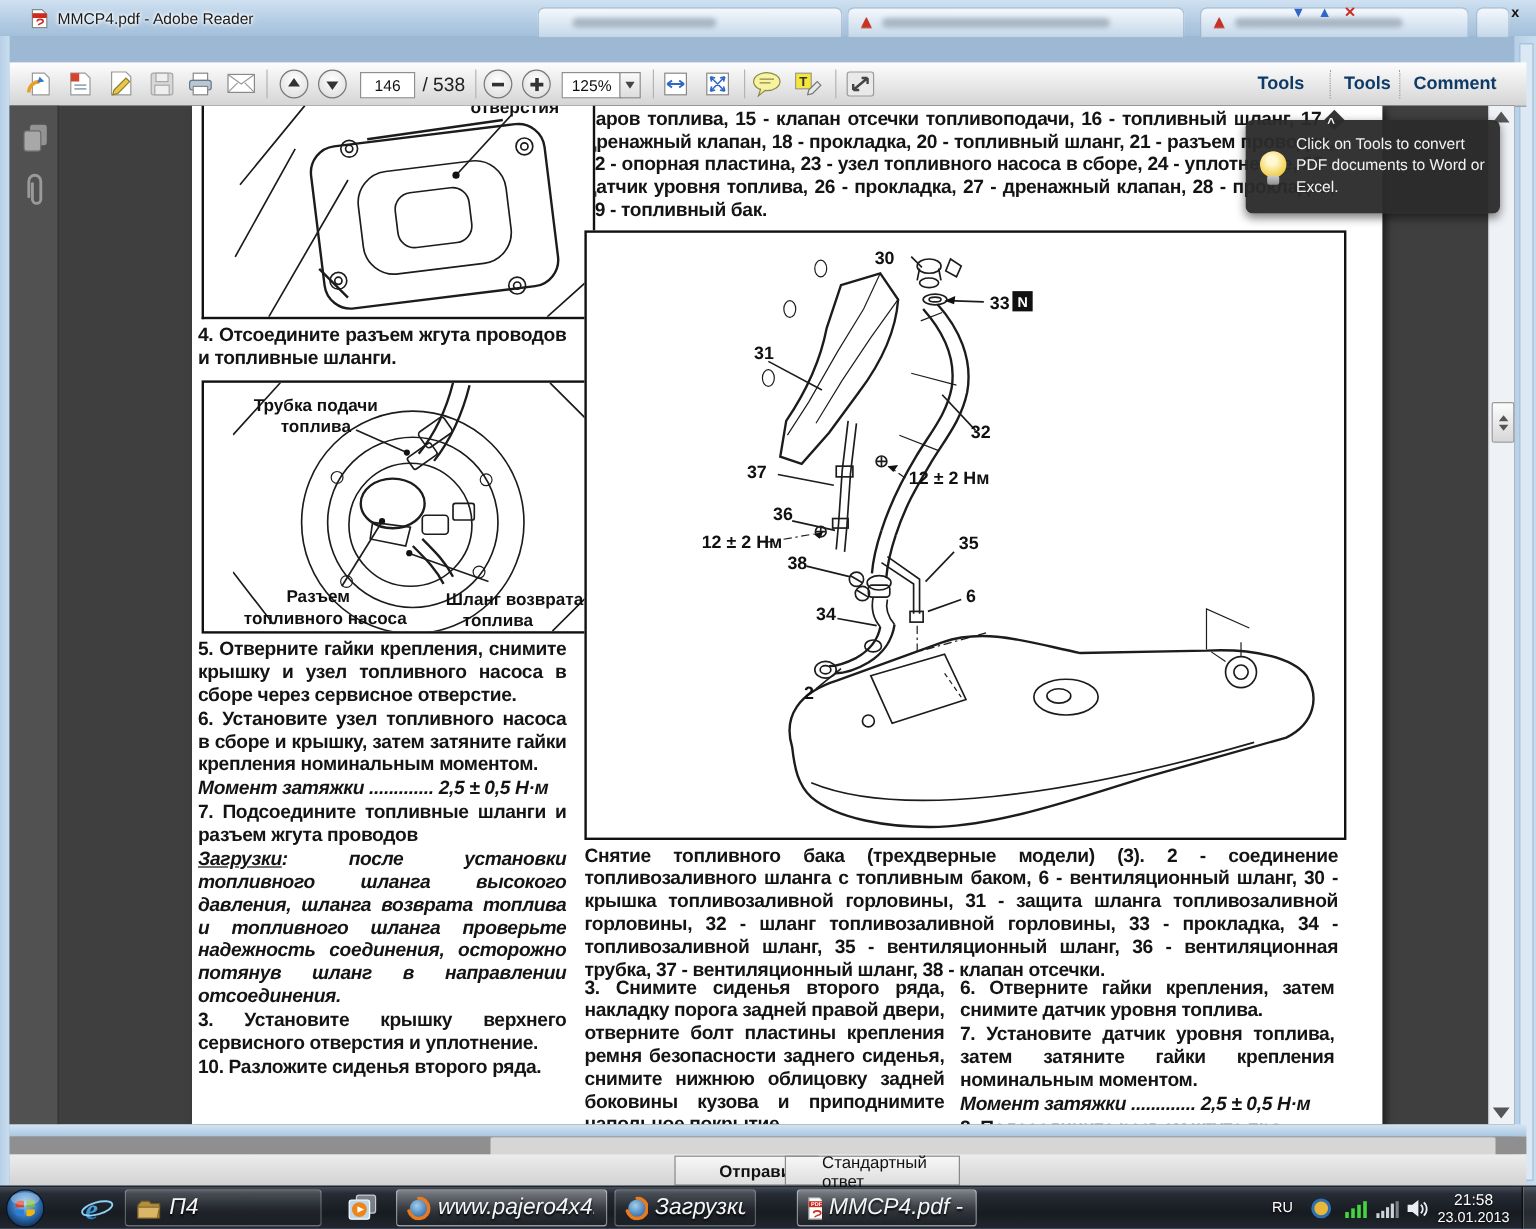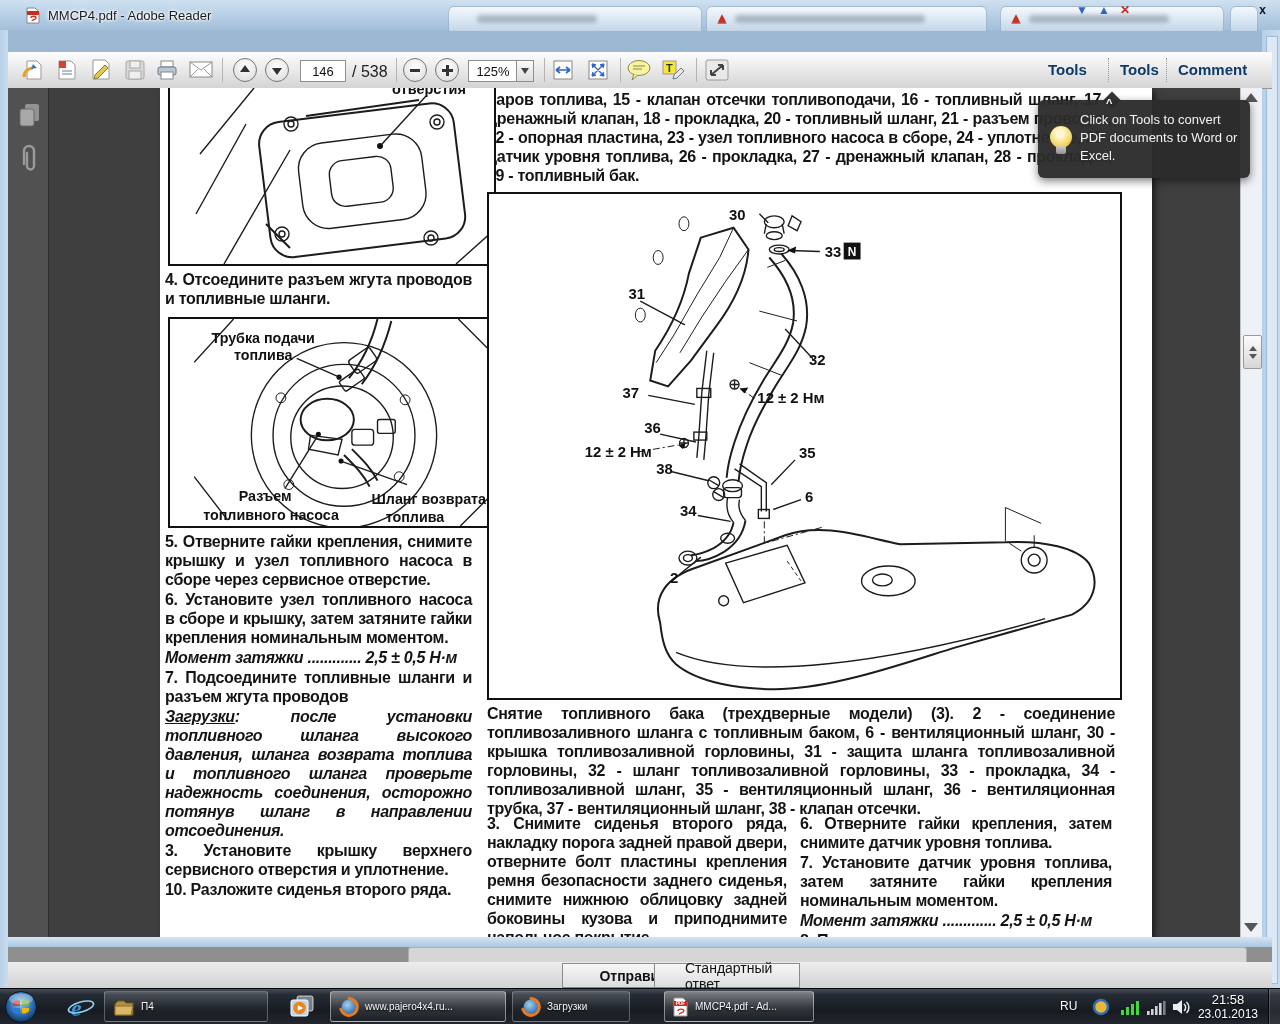--- a/index.html
+++ b/index.html
@@ -104,22 +104,22 @@
   
   .taskbar{left:0;top:988px;width:1280px;height:36px;z-index:40;
     background:linear-gradient(180deg,#454d58 0%,#262c35 16%,#171b21 60%,#232831 100%);
     border-top:1px solid #05070a;}
   .task-btn{position:absolute;top:2px;height:31px;border-radius:3px;
     background:linear-gradient(180deg,rgba(255,255,255,.18),rgba(255,255,255,.05) 50%,rgba(0,0,0,.12));
     border:1px solid rgba(255,255,255,.28);display:flex;align-items:center;
     gap:6px;padding:0 8px;box-sizing:border-box;}
   .task-btn.active{background:linear-gradient(180deg,rgba(255,255,255,.38),rgba(255,255,255,.14) 50%,rgba(0,0,0,.08));
     border-color:rgba(255,255,255,.45);}
-  .task-label{font-size:10px;color:#f4f6f8;text-shadow:0 1px 2px #000;white-space:nowrap;
-    overflow:hidden;}
+  .task-label{font-size:19px;color:#f4f6f8;text-shadow:0 1px 2px #000;white-space:nowrap;
+    overflow:hidden;font-style:italic;}
   .tray-text{font-size:12px;color:#fff;text-shadow:0 1px 2px #000;}
   .clock{position:absolute;right:22px;top:3px;text-align:center;color:#fff;
     text-shadow:0 1px 2px #000;line-height:15px;}
   .clock .t{font-size:13px;} .clock .d{font-size:12px;}
   .show-desktop{position:absolute;right:0;top:0;width:11px;height:36px;
     background:rgba(255,255,255,.07);border-left:1px solid #04060a;
     box-shadow:inset 1px 0 0 rgba(255,255,255,.18);}
 </style>
 </head>
 <body>

